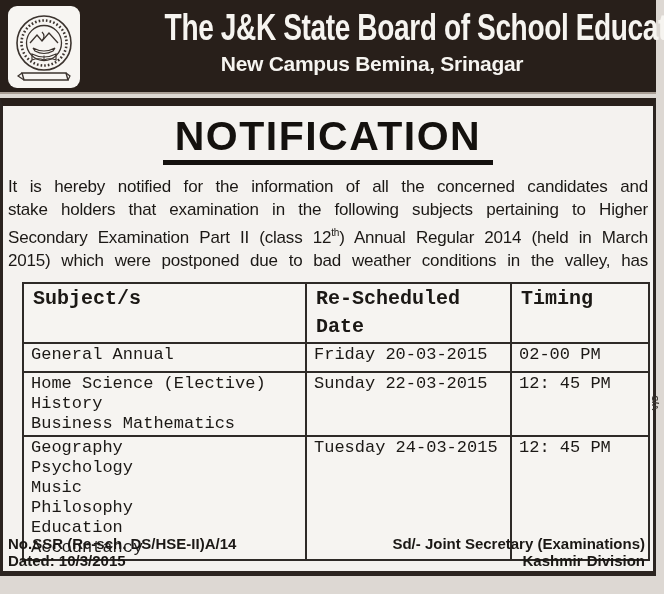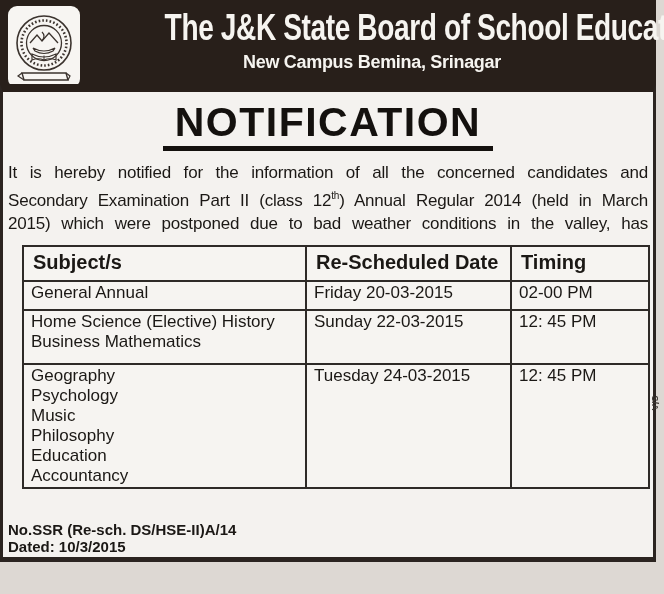--- a/index.html
+++ b/index.html
@@ -22,50 +22,50 @@
     background: #f7f5f2; border-radius: 9px;
     display: flex; align-items: center; justify-content: center;
   }
   .titles { margin-left: 88px; text-align: center; color: #f6f4f0; }
   .title-wrap { margin-top: 7px; white-space: nowrap; }
   .title {
     display: inline-block; font-size: 36px; font-weight: bold;
     letter-spacing: -0.5px; transform: scaleX(0.78); transform-origin: center;
   }
   .subtitle {
-    margin-top: 3px; font-size: 18px; font-weight: bold; letter-spacing: -0.3px;
+    margin-top: 3px; font-size: 21px; font-weight: bold; letter-spacing: -0.3px;
   }
   .header-gap {
     position: absolute; left: 0; top: 92px; width: 656px; height: 2px;
     background: #a89d94;
   }
   
   .content {
-    position: absolute; left: 0; top: 84px; width: 650px; height: 465px;
+    position: absolute; left: 0; top: 98px; width: 650px; height: 465px;
     background: #f4f2ef; color: #1b1815;
     border-top: 8px solid #281f1a;
     border-left: 3px solid #2b2420;
     border-right: 3px solid #2b2420;
     border-bottom: 5px solid #2b2420;
   }
   .heading-wrap { text-align: center; margin-top: 7px; }
   .heading {
     display: inline-block; font-size: 41px; font-weight: bold;
     letter-spacing: 1.5px; color: #14110e;
     border-bottom: 5px solid #14110e; padding: 0 12px 1px 12px;
     line-height: 46px;
   }
   .body-text { margin: 10px 5px 0 5px; font-size: 17px; line-height: 23px; letter-spacing: -0.2px; }
   .jline { text-align: justify; text-align-last: justify; }
   .lline { text-align: left; white-space: pre-wrap; }
   .body-text sup { font-size: 10px; margin-top: 28px; }
   
   table {
     border-collapse: collapse; table-layout: fixed; width: 626px;
-    margin: 10px 0 0 19px; background: #f6f4f1;
+    margin: 10px 0 0 19px; background: #f6f4f1; font-family: Liberation Mono, monospace;
   }
   th, td {
     border: 2px solid #2e2a27; vertical-align: top;
     padding: 1px 7px; text-align: left; overflow: hidden;
   }
   th { font-size: 20px; font-weight: bold; line-height: 28px; height: 31px; padding-left: 9px; }
   td { font-size: 17px; line-height: 20px; }
   tr.r1 td { height: 25px; }
   tr.r2 td { height: 50px; margin-top: 13px; }
   tr.r3 td { height: 118px; }
@@ -116,20 +116,21 @@
   <div class="header-gap"></div>
 
   <div class="content">
 
     <div class="heading-wrap">
       <span class="heading">NOTIFICATION</span>
     </div>
 
     <div class="body-text">
       <div class="jline">It is hereby notified for the information of all the concerned candidates and</div>
+      <div class="jline">stake holders that examination in the following subjects pertaining to Higher</div>
       <div class="jline"><span>Secondary Examination Part II (class 12</span><sup>th</sup><span>) Annual Regular 2014 (held in March</span></div>
       <div class="jline">2015) which were postponed due to bad weather conditions in the valley, has</div>
     </div>
 
     <table>
       <colgroup>
           <col style="width:283px">
           <col style="width:205px">
           <col style="width:138px">
         </colgroup>
@@ -169,19 +170,23 @@
           <td>12: 45 PM</td>
         </tr>
       </tbody>
     </table>
 
     <div class="footer">
       <div class="footer-left">
         <div>No.SSR (Re-sch. DS/HSE-II)A/14</div>
         <div>Dated: 10/3/2015</div>
       </div>
+      <div class="footer-right">
+        <div>Sd/- Joint Secretary (Examinations)</div>
+        <div>Kashmir Division</div>
+      </div>
     </div>
 
   </div>
 
   <div class="side-note">S/A</div>
 
 </div>
 
 </body></html>

